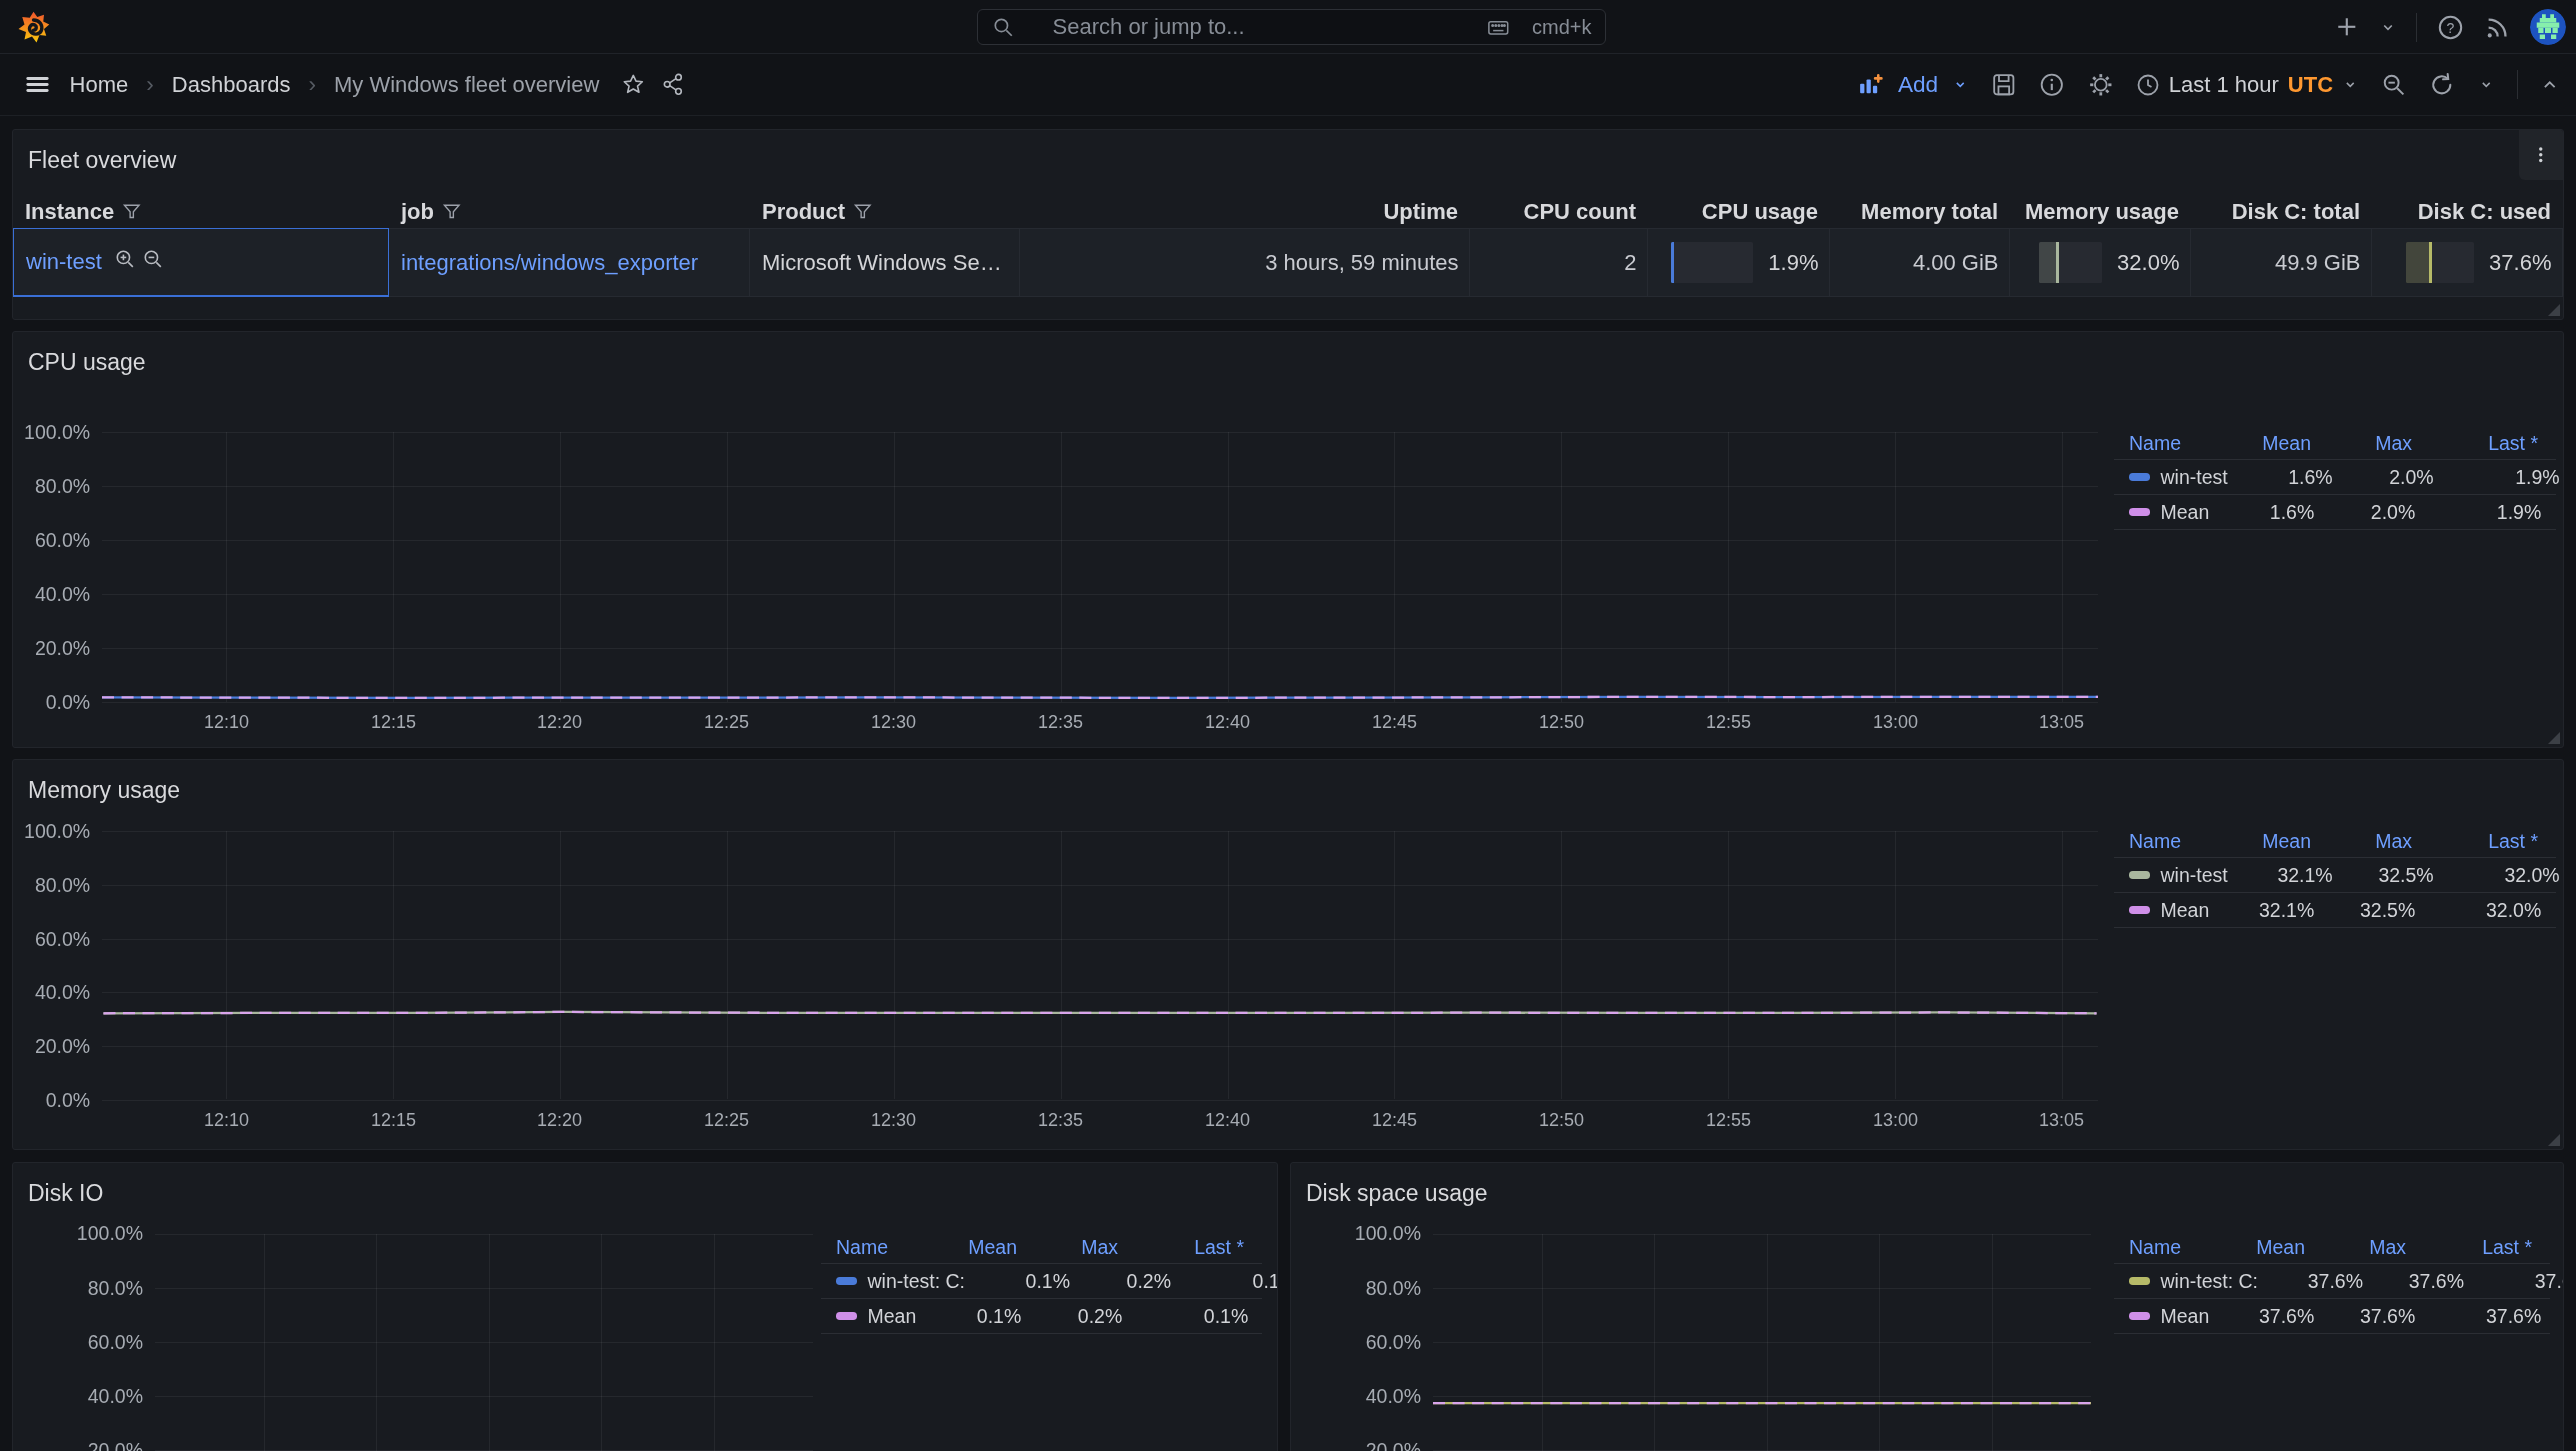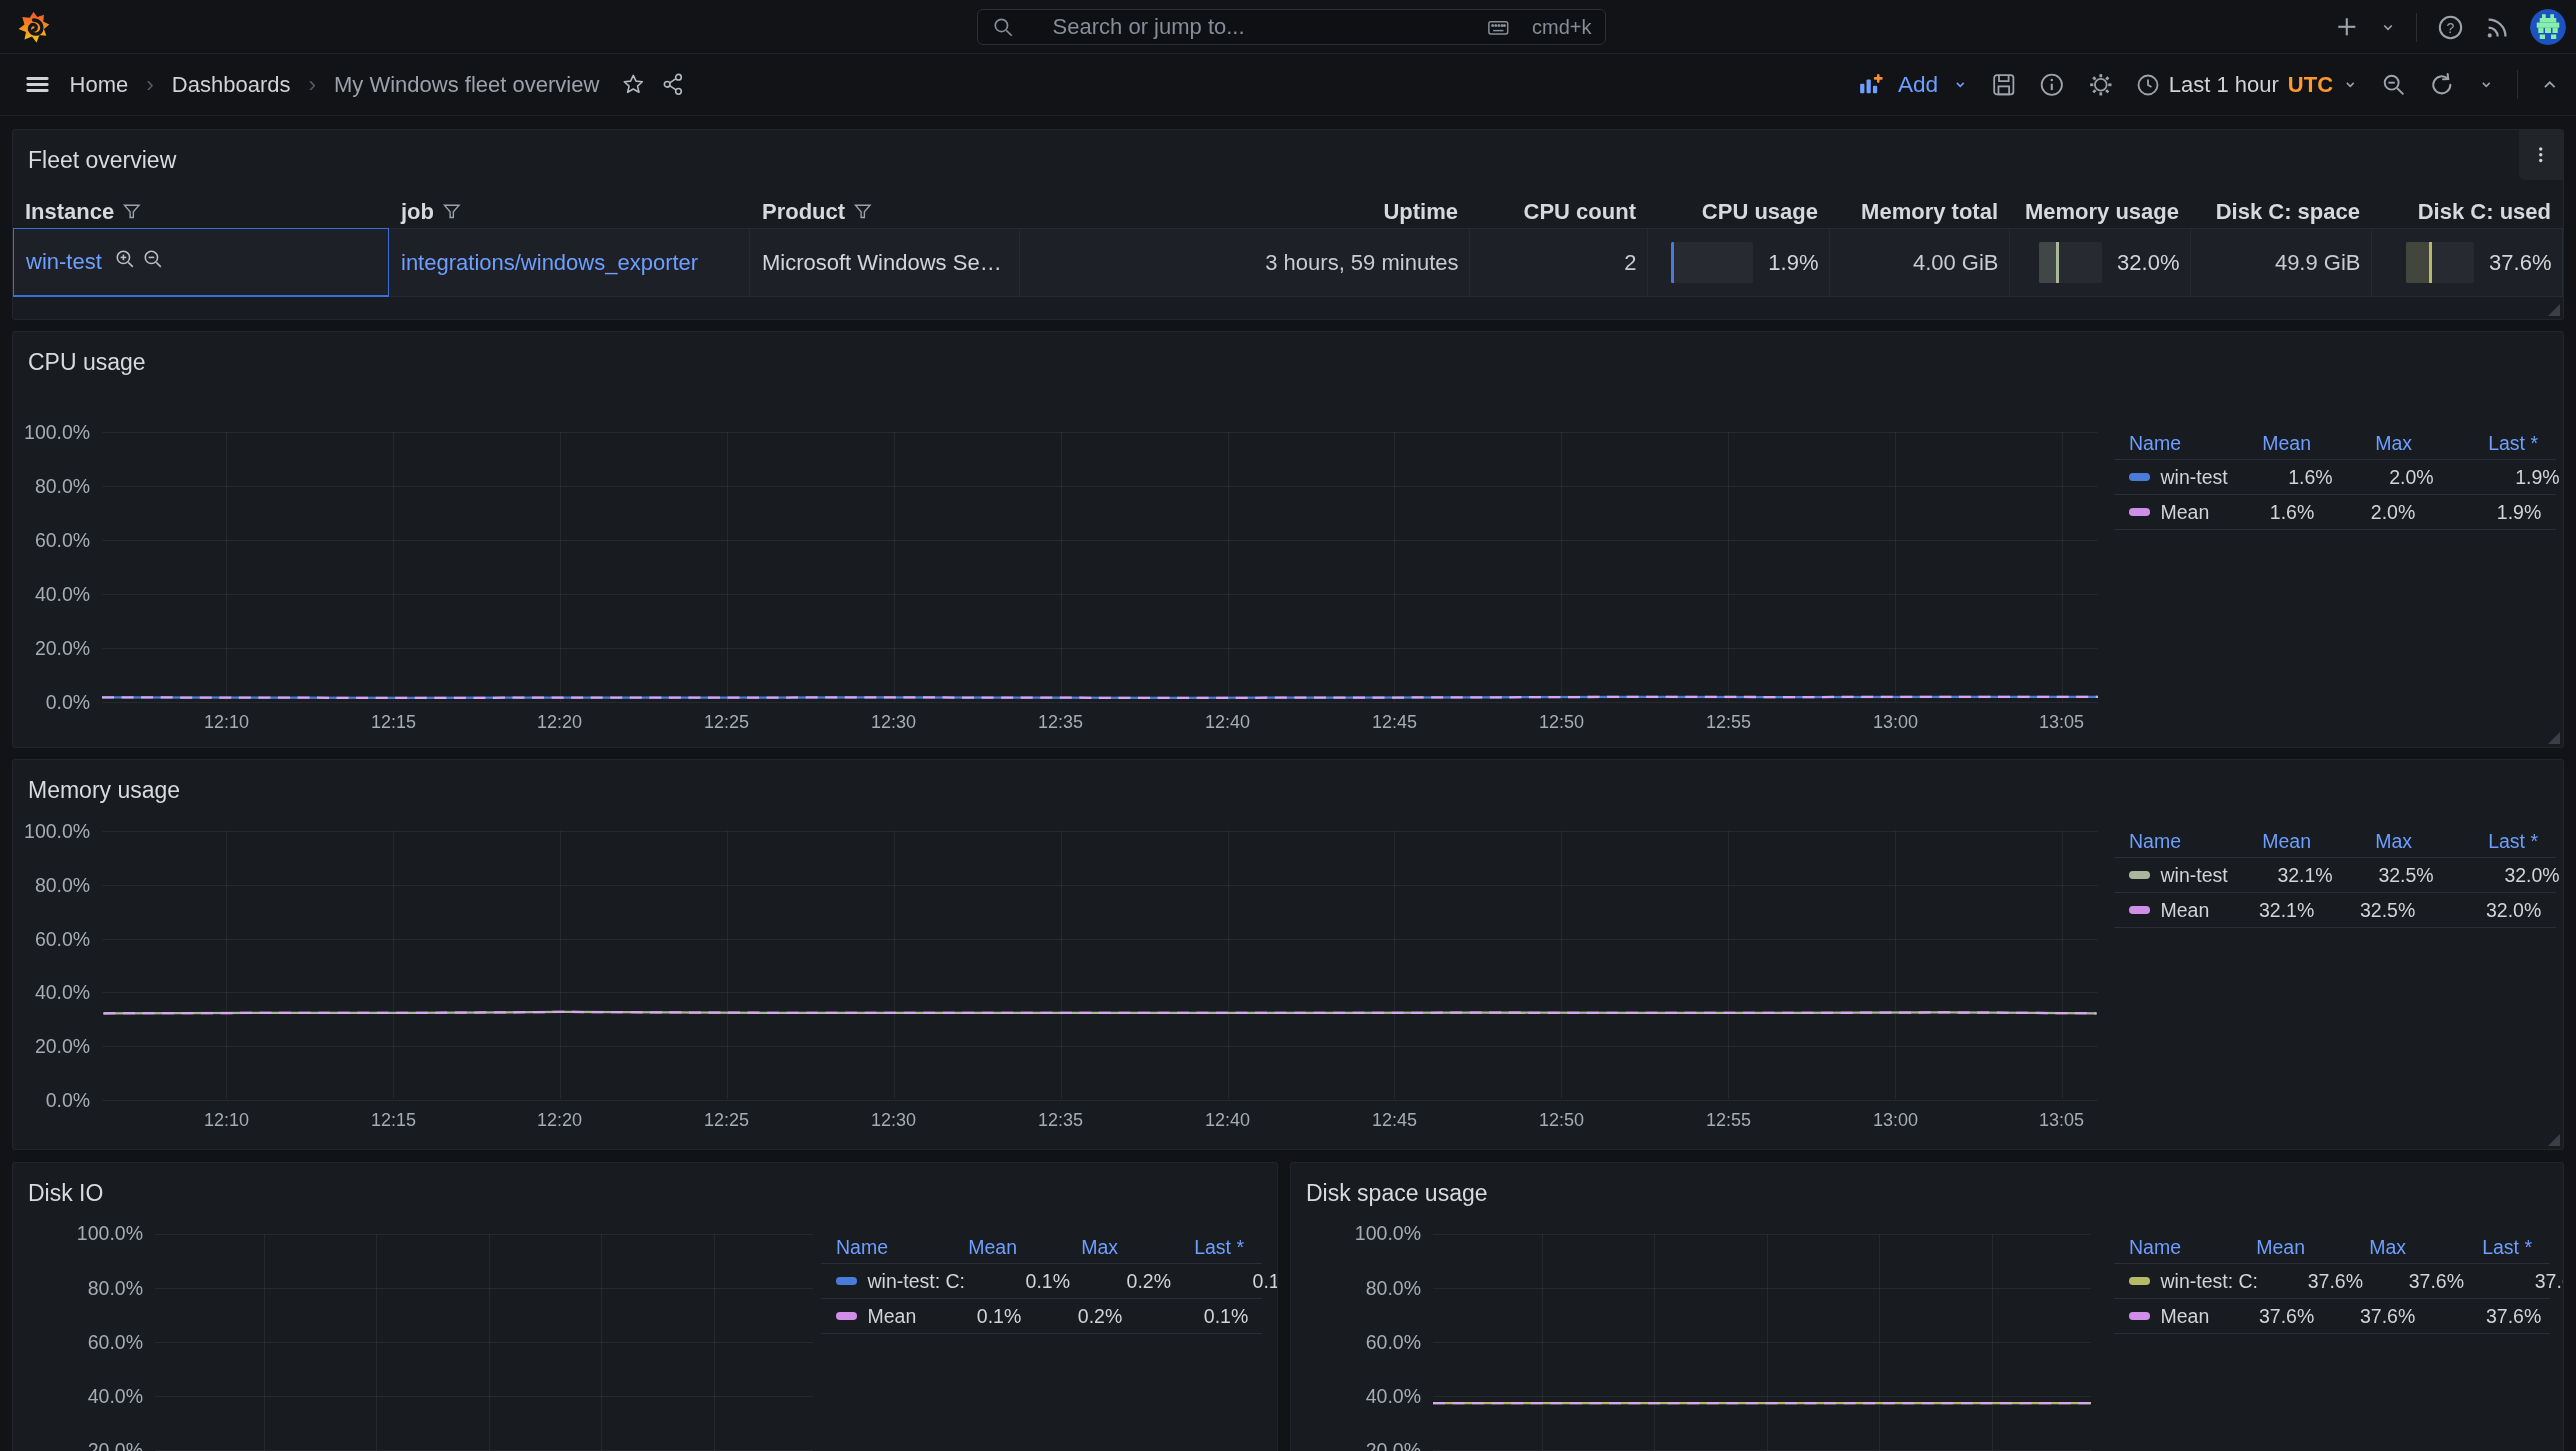--- a/index.html
+++ b/index.html
@@ -309,21 +309,21 @@
         <div class="hc r">
             <span>CPU usage</span>
           </div>
         <div class="hc r">
             <span>Memory total</span>
           </div>
         <div class="hc r">
             <span>Memory usage</span>
           </div>
         <div class="hc r">
-            <span>Disk C: space</span>
+            <span>Disk C: total</span>
           </div>
         <div class="hc r">
             <span>Disk C: used</span>
           </div>
       </div>
 
       <div class="frow">
         <div class="fc sel">
           <a class="flink">win-test</a>
           <span class="zm">

